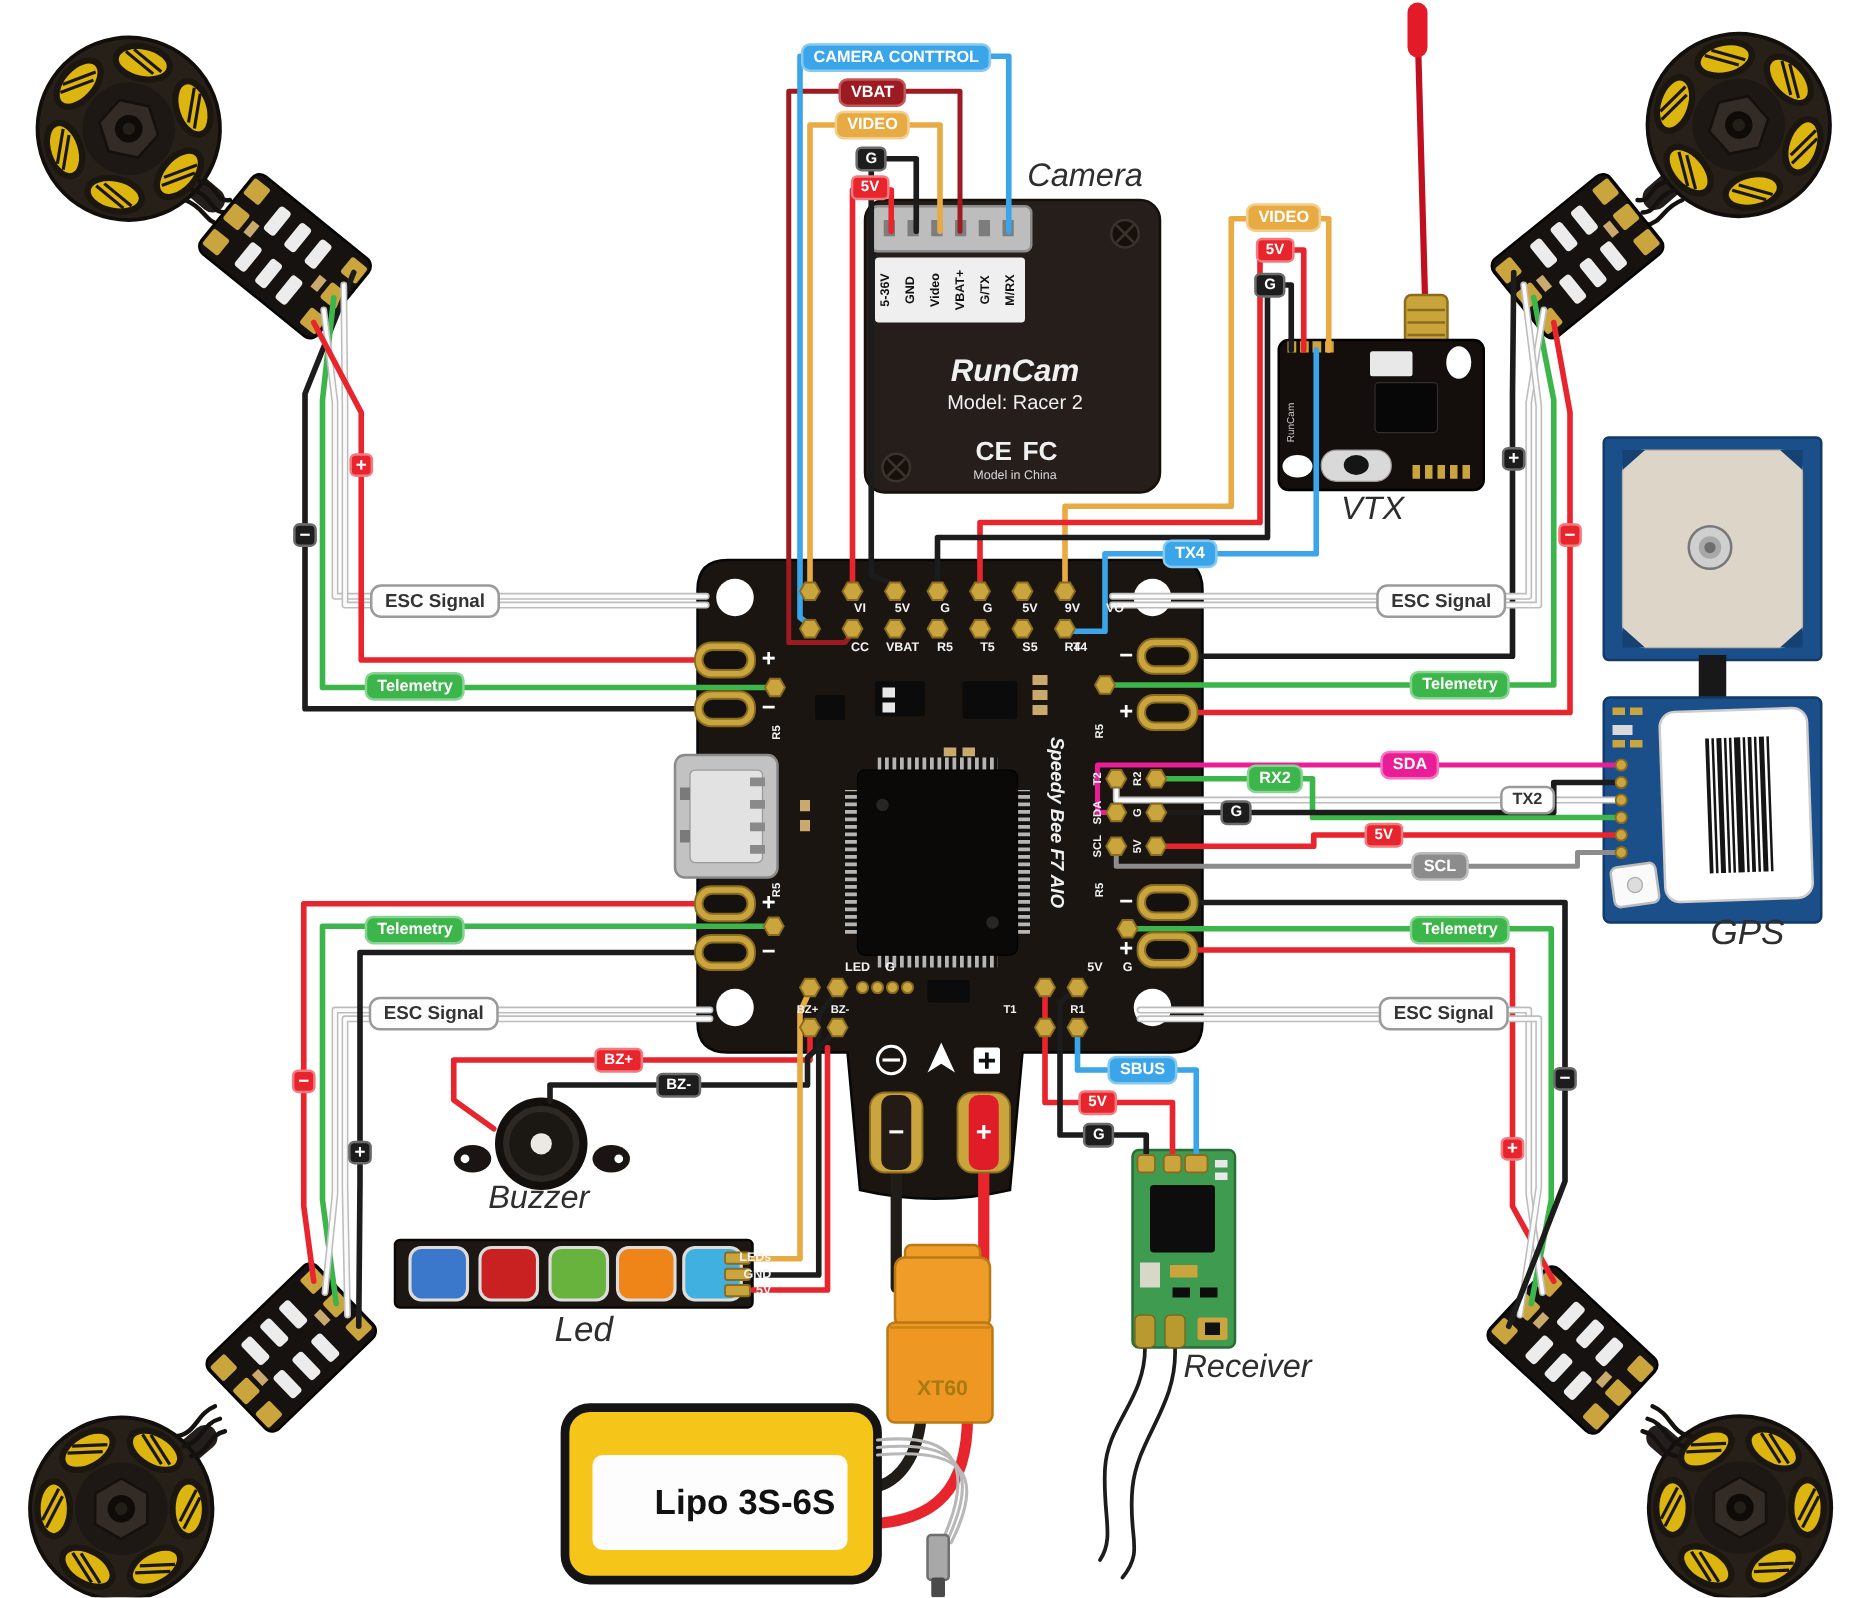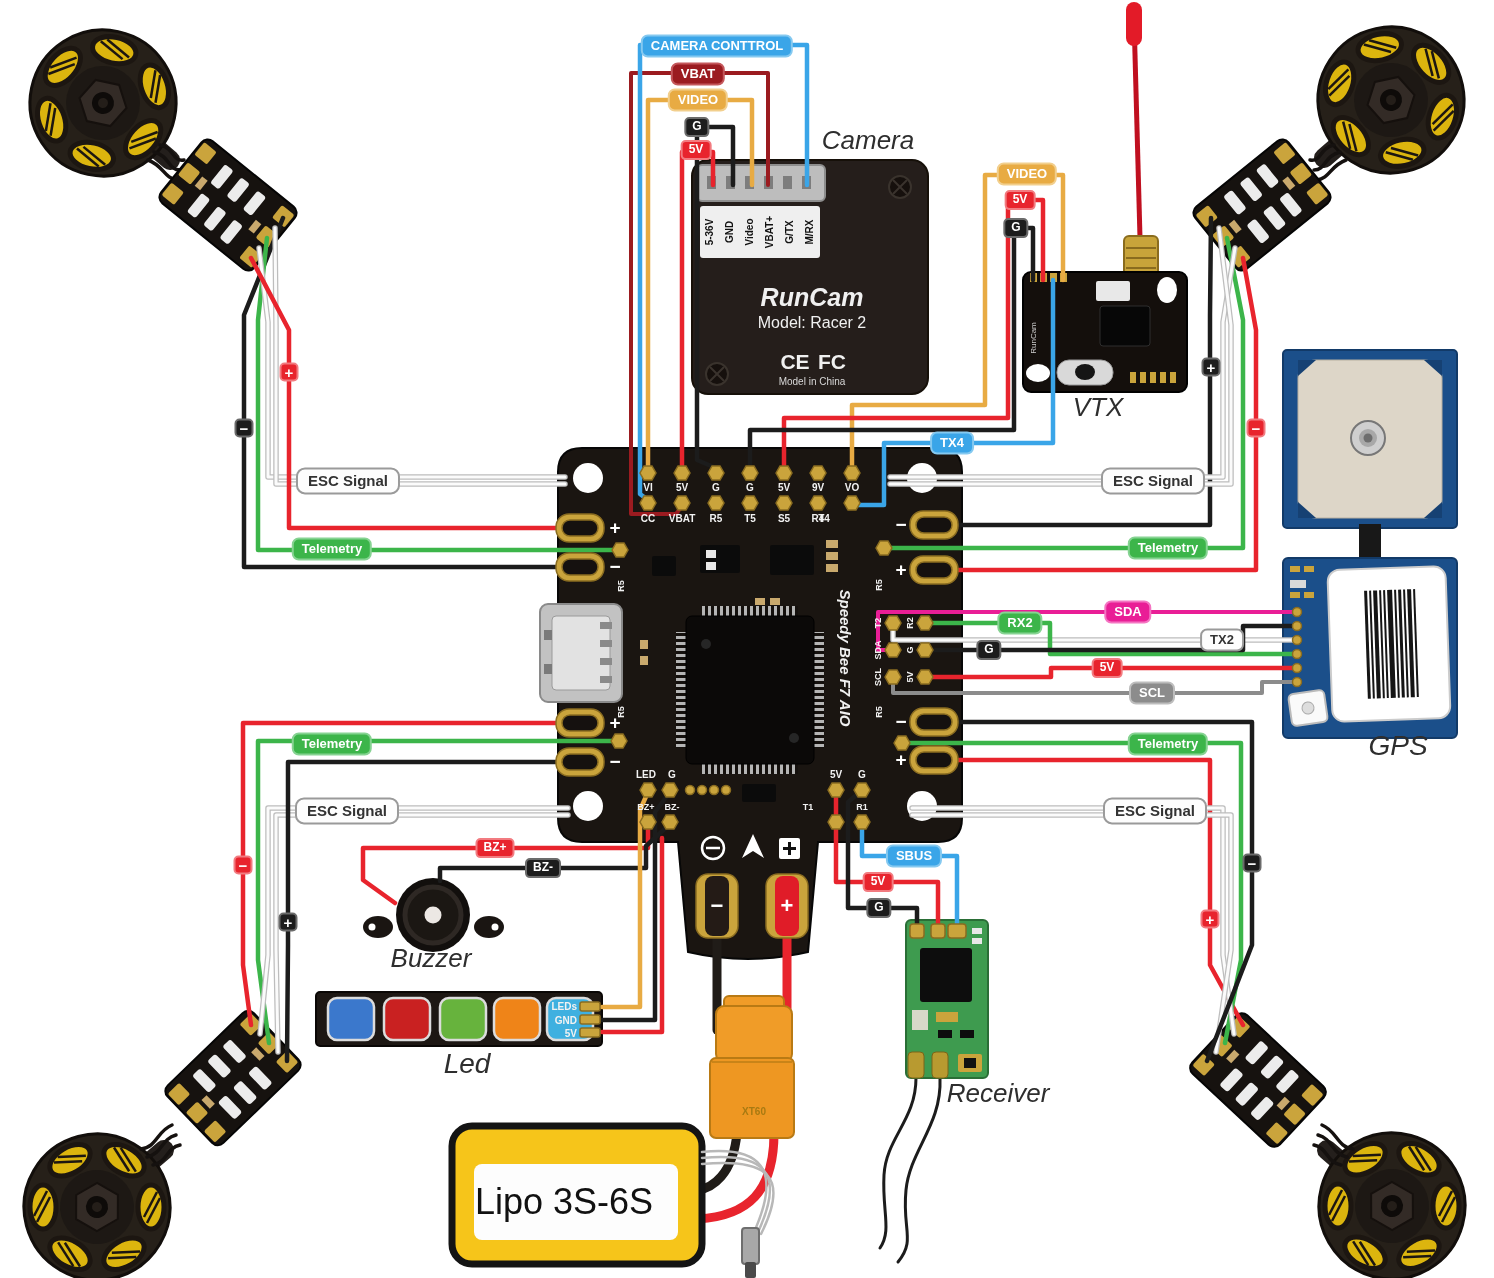--- a/index.html
+++ b/index.html
@@ -3,21 +3,21 @@
 <meta charset="utf-8">
 <style>
   html,body{margin:0;padding:0;background:#fff;}
   #stage{position:relative;width:1494px;height:1278px;background:#ffffff;overflow:hidden;font-family:"Liberation Sans",sans-serif;}
   #stage svg{position:absolute;left:0;top:0;}
   .lab{position:absolute;transform:translate(-50%,-50%);white-space:nowrap;z-index:6;}
   .rlab{position:absolute;transform:translate(-50%,-50%) rotate(-90deg);white-space:nowrap;z-index:6;}
   .rlab90{position:absolute;transform:translate(-50%,-50%) rotate(90deg);white-space:nowrap;z-index:6;}
   .rend{position:absolute;transform:translate(-100%,-50%);white-space:nowrap;z-index:6;}
   .comp{font-size:26px;color:#2e2e2e;font-style:italic;}
-  .fpl{font-weight:bold;font-size:10px;color:#f2f2f2;}
+  .fpl{font-weight:bold;font-size:10px;color:#f2f2f2;margin-left:40px;}
   .fpl-sm{font-weight:bold;font-size:9px;color:#f2f2f2;}
   .sym{font-weight:bold;font-size:19px;color:#ffffff;}
   .badge{position:absolute;transform:translate(-50%,-50%);font-weight:bold;font-size:13px;color:#fff;
          padding:2px 8px;border-radius:7px;border:2px solid;white-space:nowrap;z-index:7;line-height:1.15;}
   .b-lg{font-size:15px;padding:3px 10px;border-radius:9px;}
   .b-sq{padding:1px 6px;font-size:12px;border-radius:5px;}
   .b-mini{width:15px;padding:1px 0;font-size:15px;text-align:center;border-radius:5px;line-height:13px;}
   .b-blue{background:#3aa5e8;border-color:#85c9f0;}
   .b-darkred{background:#9b1b20;border-color:#c4575b;}
   .b-orange{background:#e8ab43;border-color:#f2cf8d;}
@@ -504,22 +504,22 @@
     <line x1="783" y1="848.5" x2="796" y2="848.5" stroke="#111" stroke-width="3"></line>
   </g>
 </svg>
 
 <div class="lab comp" style="left:868px;top:140px">Camera</div>
 <div class="lab comp" style="left:1098px;top:407px">VTX</div>
 <div class="lab comp" style="left:1398px;top:746px;font-size:28px">GPS</div>
 <div class="lab comp" style="left:998px;top:1093px">Receiver</div>
 <div class="lab comp" style="left:431px;top:958px">Buzzer</div>
 <div class="lab comp" style="left:467px;top:1064px;font-size:28px">Led</div>
-<div class="lab" style="left:564px;top:1202px;font-size:36px;font-weight:normal;color:#111">Lipo 3S-6S</div>
-<div class="lab" style="left:754px;top:1111px;font-size:10px;font-weight:bold;color:#a87a12">XT60</div>
+<div class="lab" style="left:596px;top:1202px;font-size:28px;font-weight:bold;color:#111">Lipo 3S-6S</div>
+<div class="lab" style="left:754px;top:1111px;font-size:17px;font-weight:bold;color:#a87a12">XT60</div>
 
 <div class="lab" style="left:812px;top:297px;font-size:25px;font-weight:bold;font-style:italic;color:#f0f0f0">RunCam</div>
 <div class="lab" style="left:812px;top:323px;font-size:16px;color:#f0f0f0">Model: Racer 2</div>
 <div class="lab" style="left:795px;top:362px;font-size:21px;font-weight:bold;color:#f0f0f0">CE</div>
 <div class="lab" style="left:832px;top:362px;font-size:21px;font-weight:bold;color:#f0f0f0">FC</div>
 <div class="lab" style="left:812px;top:381px;font-size:10px;color:#d8d8d8">Model in China</div>
 <div class="rlab" style="left:709px;top:232px;font-size:10px;font-weight:bold;color:#111">5-36V</div>
 <div class="rlab" style="left:729px;top:232px;font-size:10px;font-weight:bold;color:#111">GND</div>
 <div class="rlab" style="left:749px;top:232px;font-size:10px;font-weight:bold;color:#111">Video</div>
 <div class="rlab" style="left:769px;top:232px;font-size:10px;font-weight:bold;color:#111">VBAT+</div>

